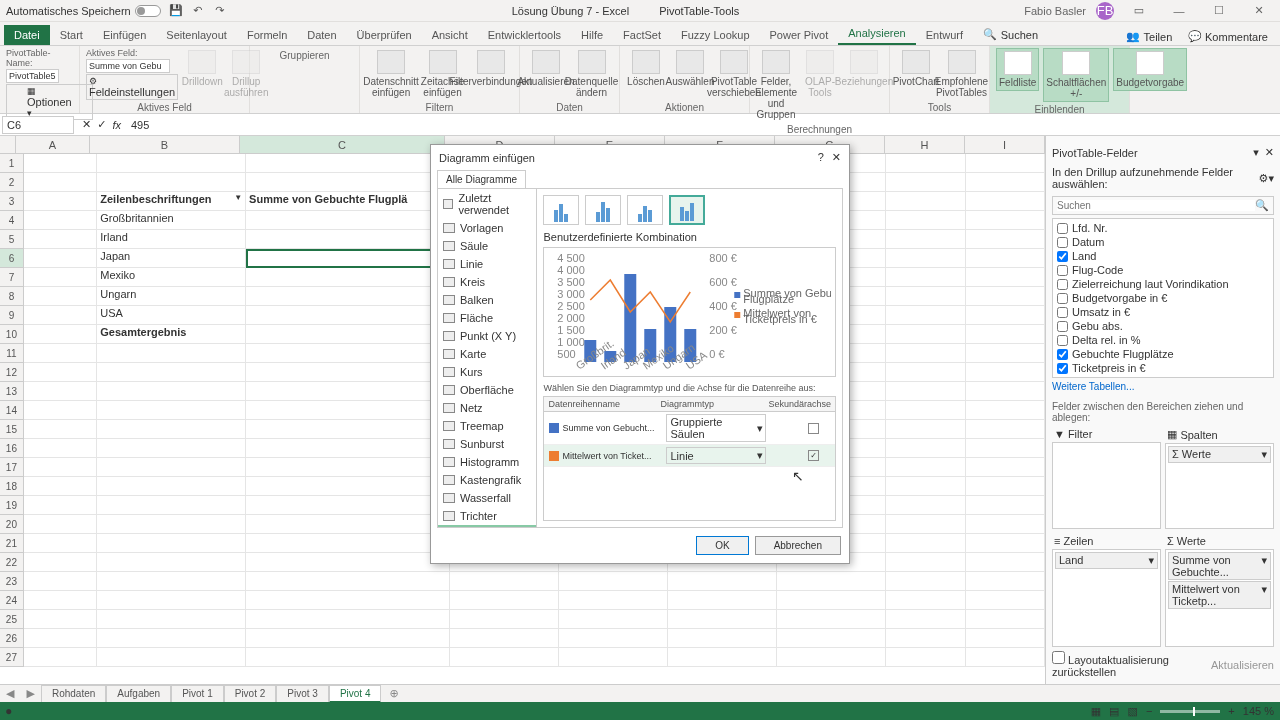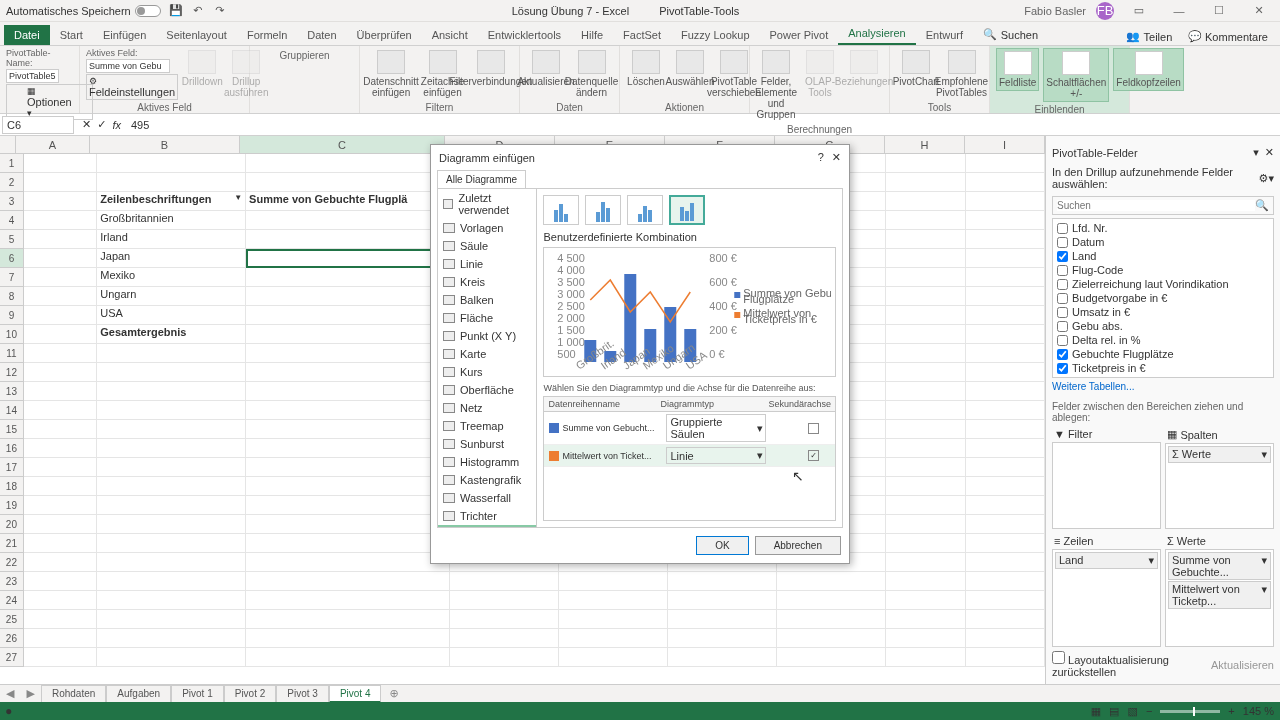--- a/index.html
+++ b/index.html
@@ -273,21 +273,21 @@
       <div class="hl-btn">
           <div class="rbtn-icon" style="background:#fff"></div>
           <div class="rbtn-label">Feldliste</div>
         </div>
       <div class="hl-btn">
           <div class="rbtn-icon" style="background:#fff"></div>
           <div class="rbtn-label">Schaltflächen +/-</div>
         </div>
       <div class="hl-btn">
           <div class="rbtn-icon" style="background:#fff"></div>
-          <div class="rbtn-label">Feldkopfzeilen</div>
+          <div class="rbtn-label">Budgetvorgabe</div>
         </div>
     </div>
     <div class="rgroup-label">Einblenden</div>
   </div>
 </div>
 
 <div class="formula-bar">
   <input class="name-box" value="C6" style="">
   <div class="fx-area">
       <span>✕</span>

